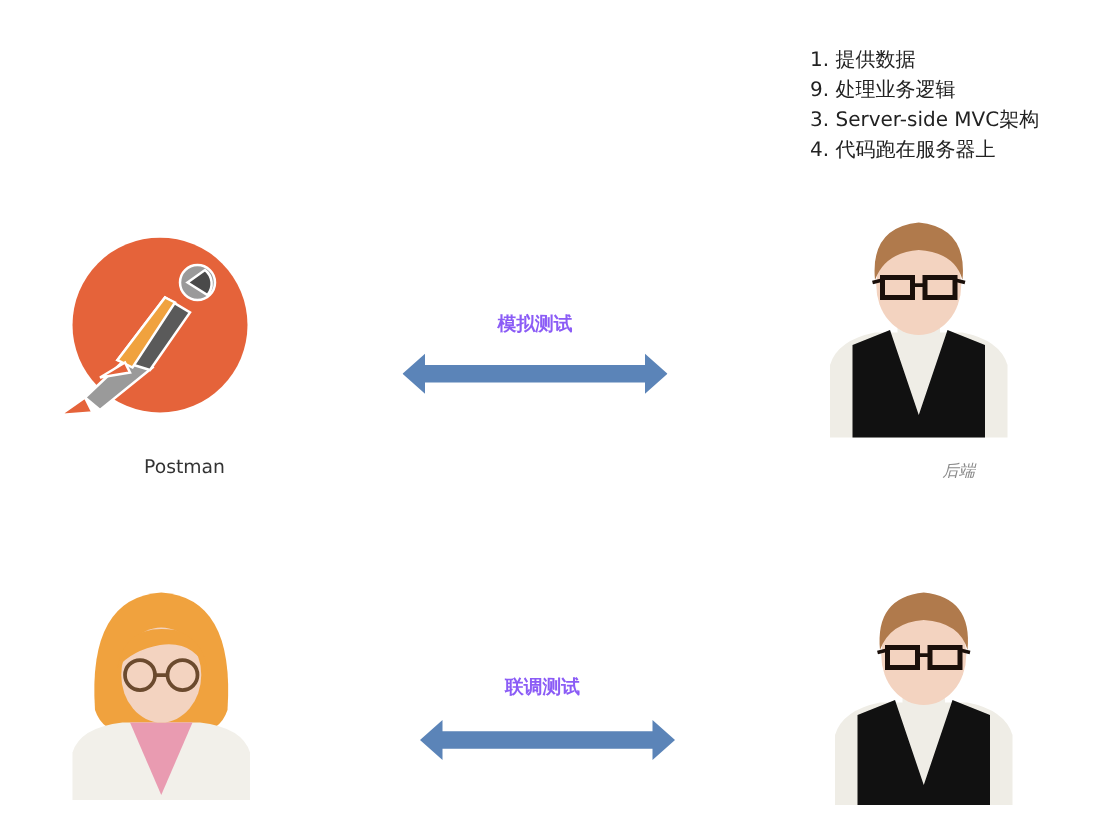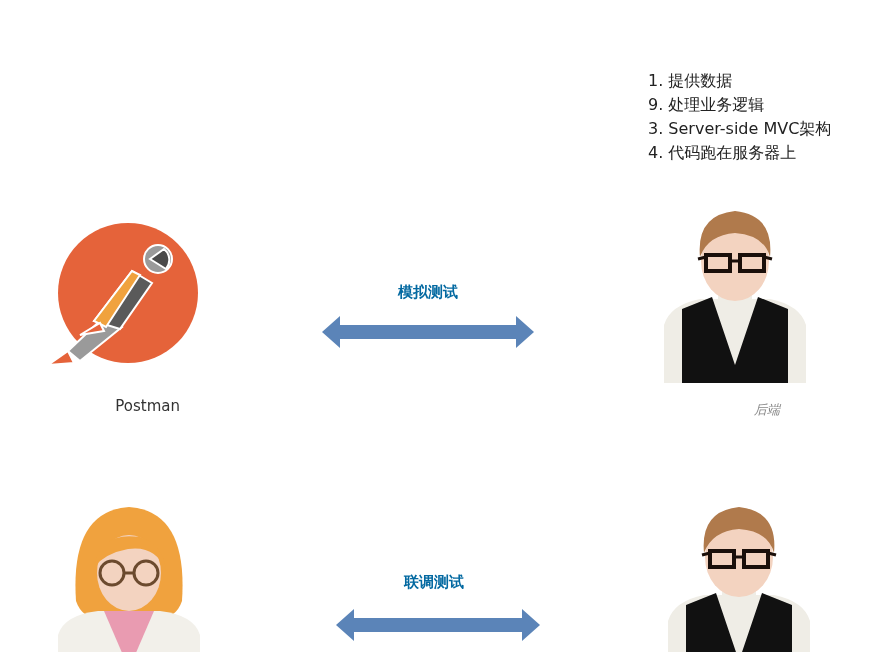--- a/index.html
+++ b/index.html
@@ -1,22 +1,22 @@
 <!DOCTYPE html>
 <html><head>
 <meta charset="utf-8">
 <style>
   html, body { margin:0; padding:0; background:#ffffff; }
   body { width:886px; height:652px; position:relative; overflow:hidden;
          font-family:"DejaVu Sans", "Liberation Sans", sans-serif; }
-  .abs { position:absolute;margin-top:33px; }
+  .abs { position:absolute; }
   .list { left:648px; top:36px; font-size:16px; line-height:24px; color:#222; }
   .list div { white-space:nowrap; }
   .label { font-size:15px; color:#333; text-align:right; }
-  .arrow-label { font-size:15px; color:#0369a1; font-weight:bold; text-align:center; width:200px; }
+  .arrow-label { font-size:15px; color:#8b5cf6; font-weight:bold; text-align:center; width:200px; }
   .muted { color:#888; font-style:italic; font-size:13px; }
 </style>
 </head>
 <body>
 
 <div class="abs list">
   <div>1. 提供数据</div>
   <div>9. 处理业务逻辑</div>
   <div>3. Server-side MVC架构</div>
   <div>4. 代码跑在服务器上</div>

